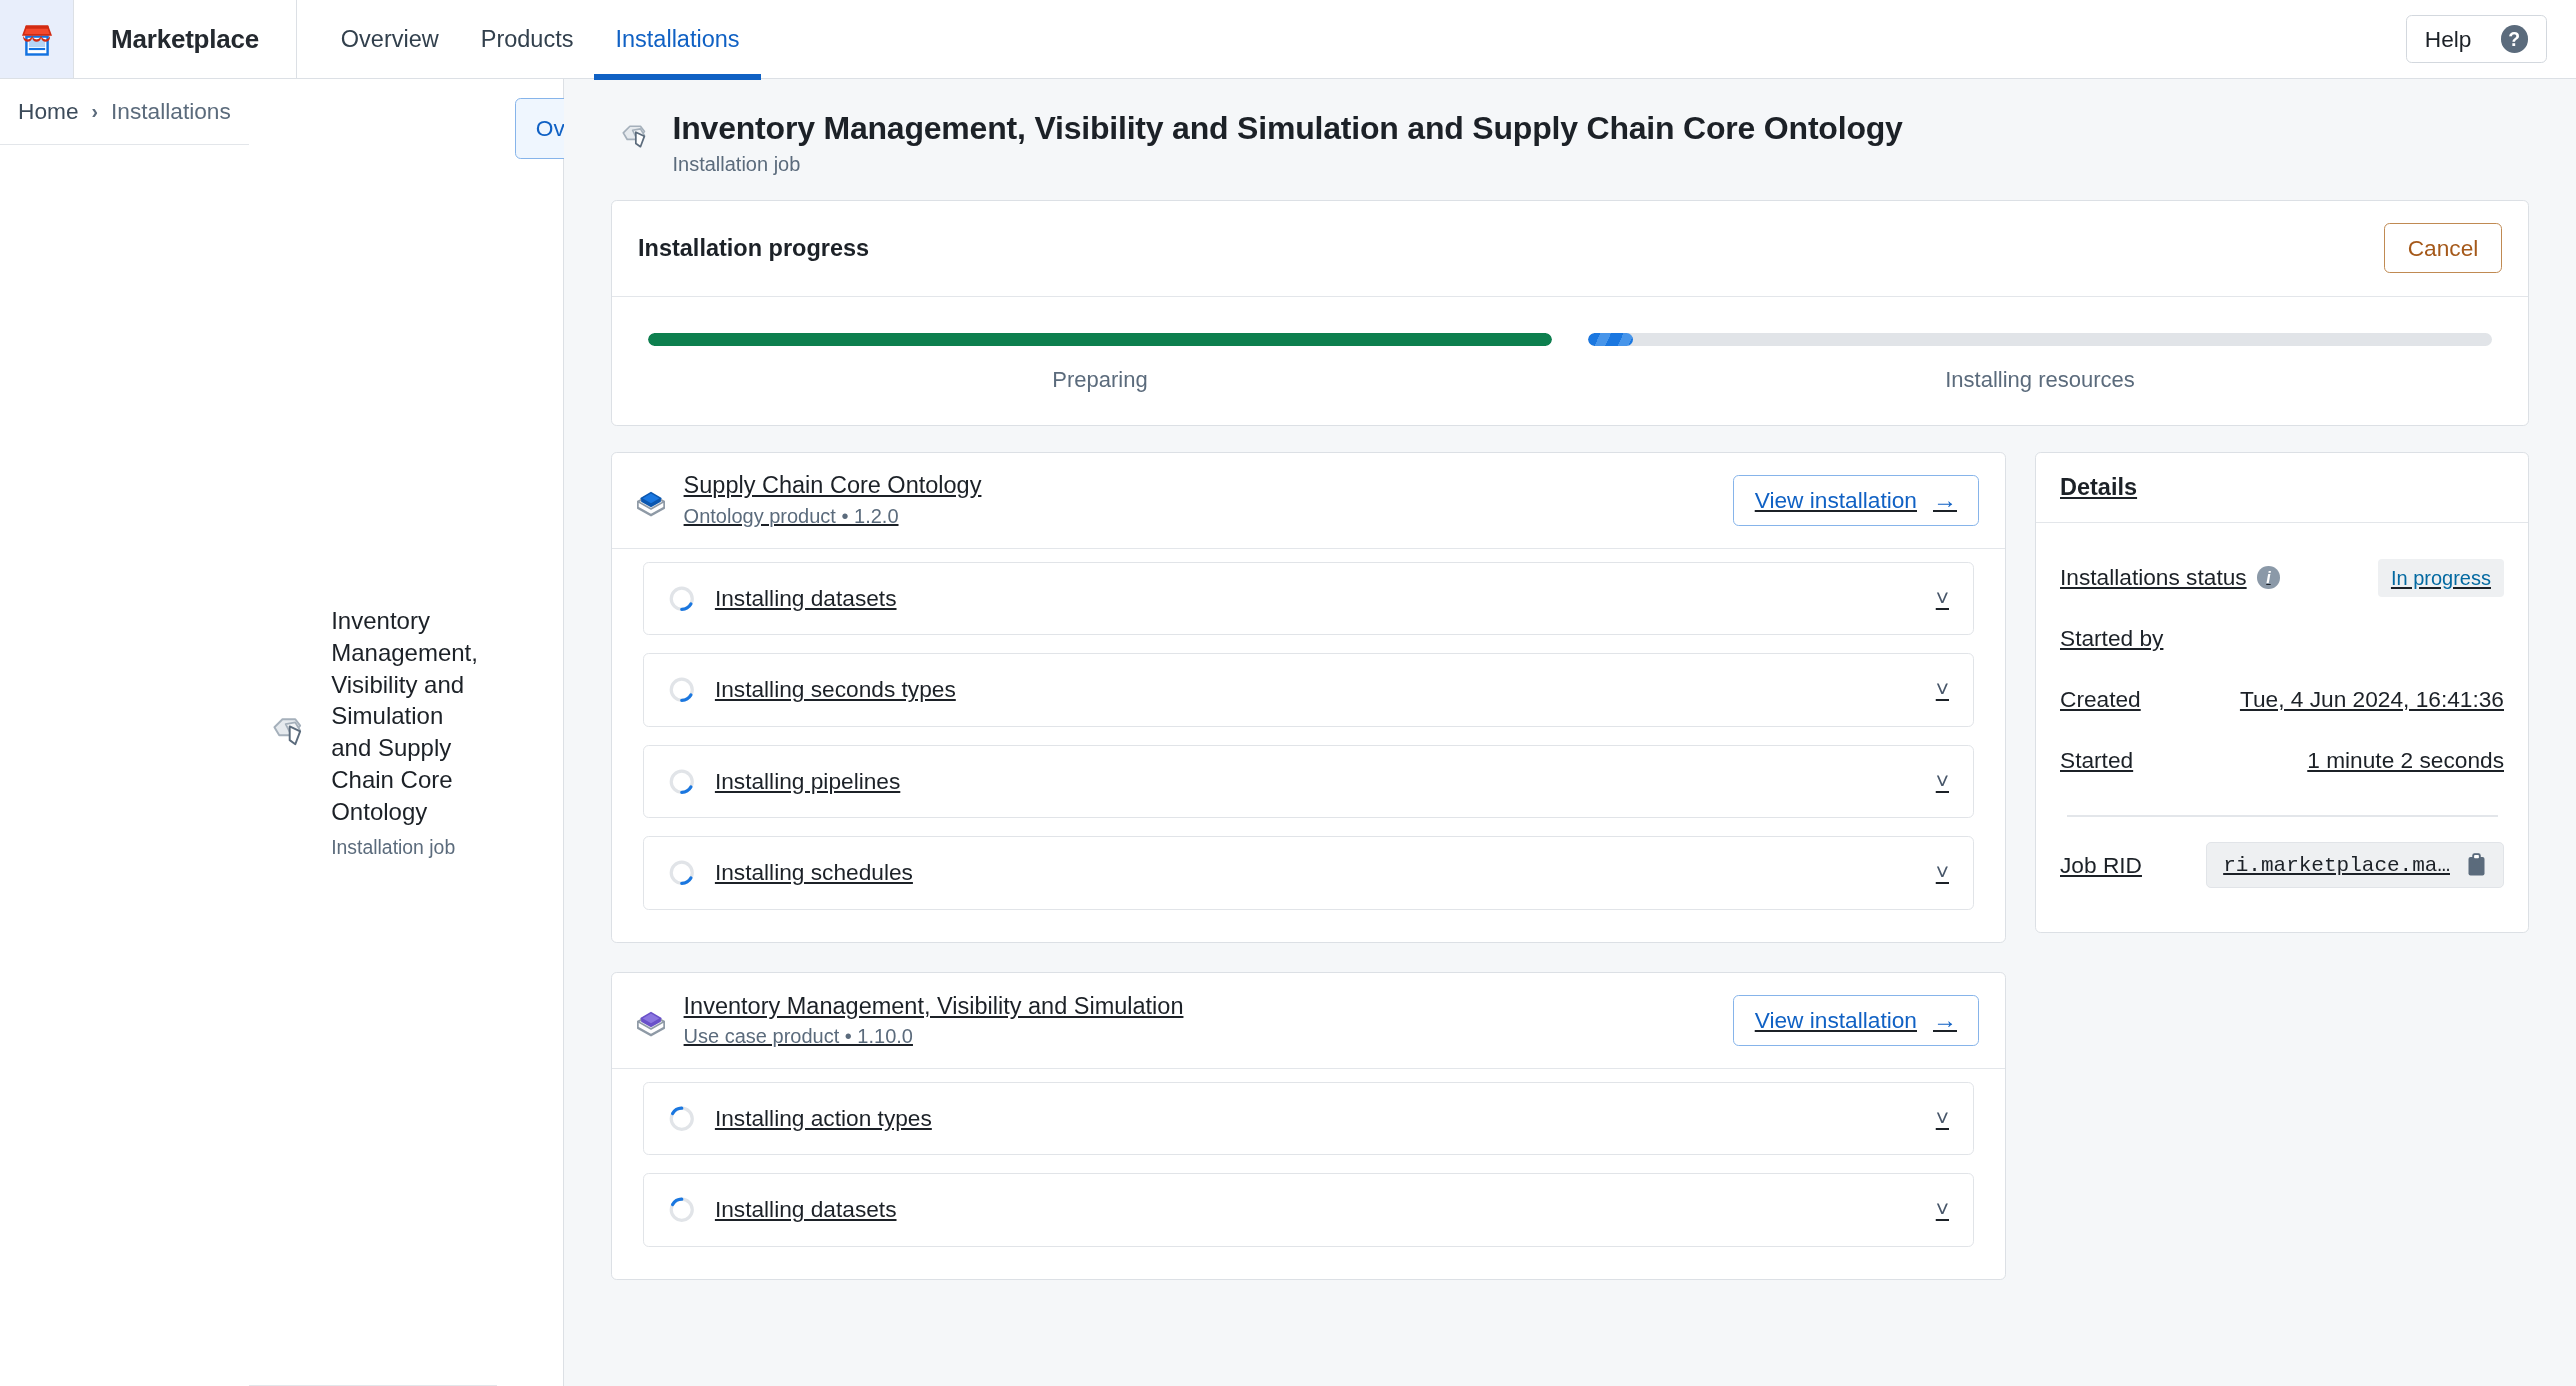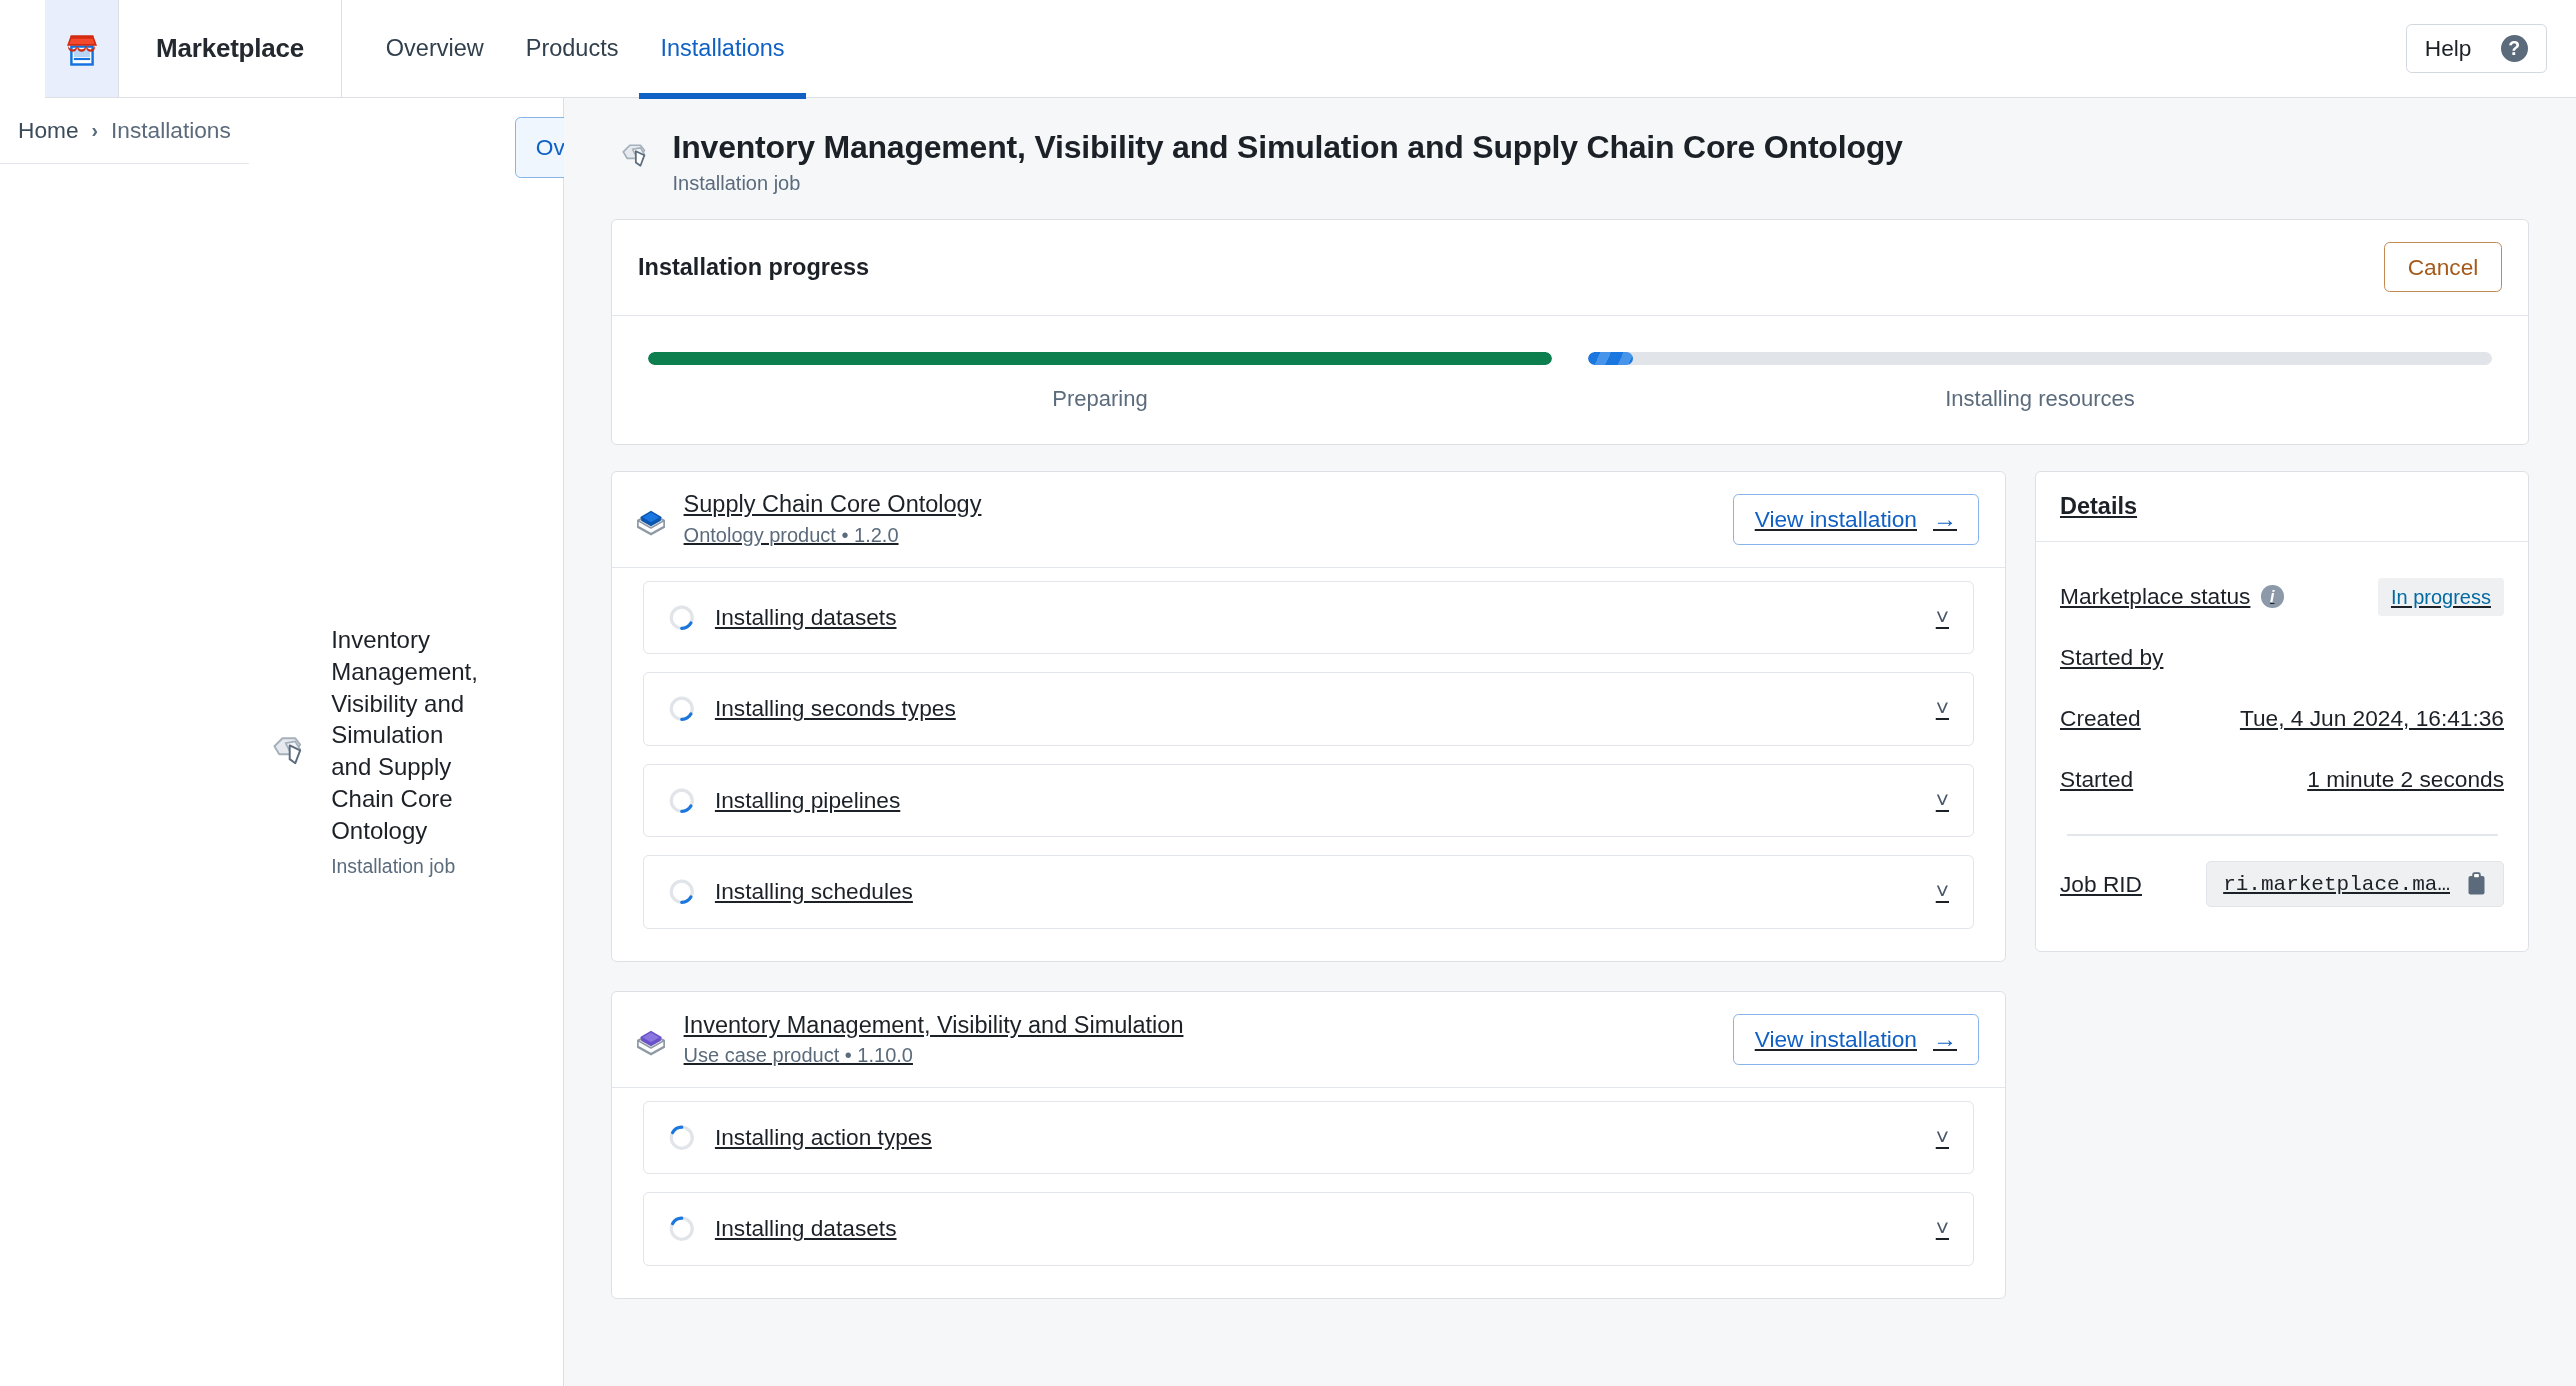--- a/index.html
+++ b/index.html
@@ -6,27 +6,26 @@
   html, body {
     width: 2576px; height: 1387px;
     font-family: "Liberation Sans", sans-serif;
     background: #ffffff;
     color: #1c2127;
     overflow: hidden;
   }
 
   
   .topbar {
-    height: 98px;
+    height: 79px;
     display: flex;
     align-items: stretch;
     border-bottom: 1.6px solid #dce0e5;
     background: #ffffff;
     position: relative;
-    margin-left: 45px;
   }
   .logo-cell {
     width: 74px;
     background: #e8eefb;
     display: flex; align-items: center; justify-content: center;
     border-right: 1.6px solid #dce0e5;
   }
   .shop-icon { width: 44px; height: 44px; display: block; }
 
   .brand {
@@ -472,21 +471,21 @@
 
       </div>
 
       <div class="col-right">
         <div class="card">
           <div class="det-head">Details</div>
           <div class="det-body">
 
             <div class="det-row">
               <div class="det-key">
-                <span>Marketplace status</span>
+                <span>Installations status</span>
                 <span class="info-i">i</span>
               </div>
               <div class="det-val"><span class="badge">In progress</span></div>
             </div>
 
             <div class="det-row">
               <div class="det-key">
                   <span>Started by</span>
                 </div>
               <div class="det-val"><span class="redacted"></span></div>

